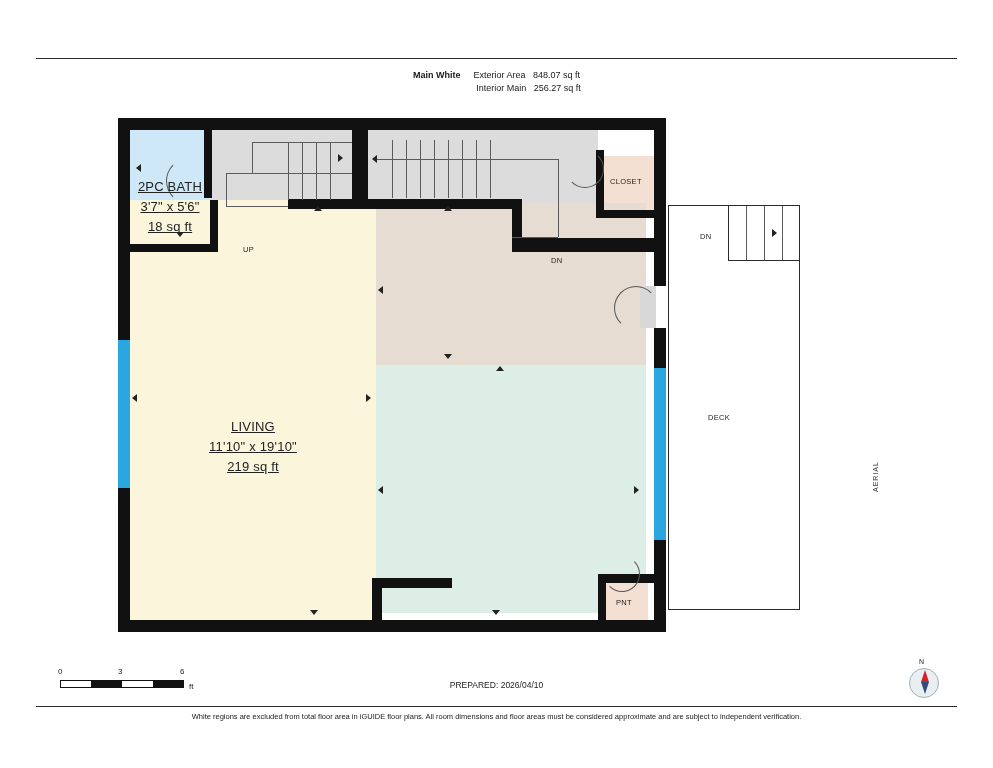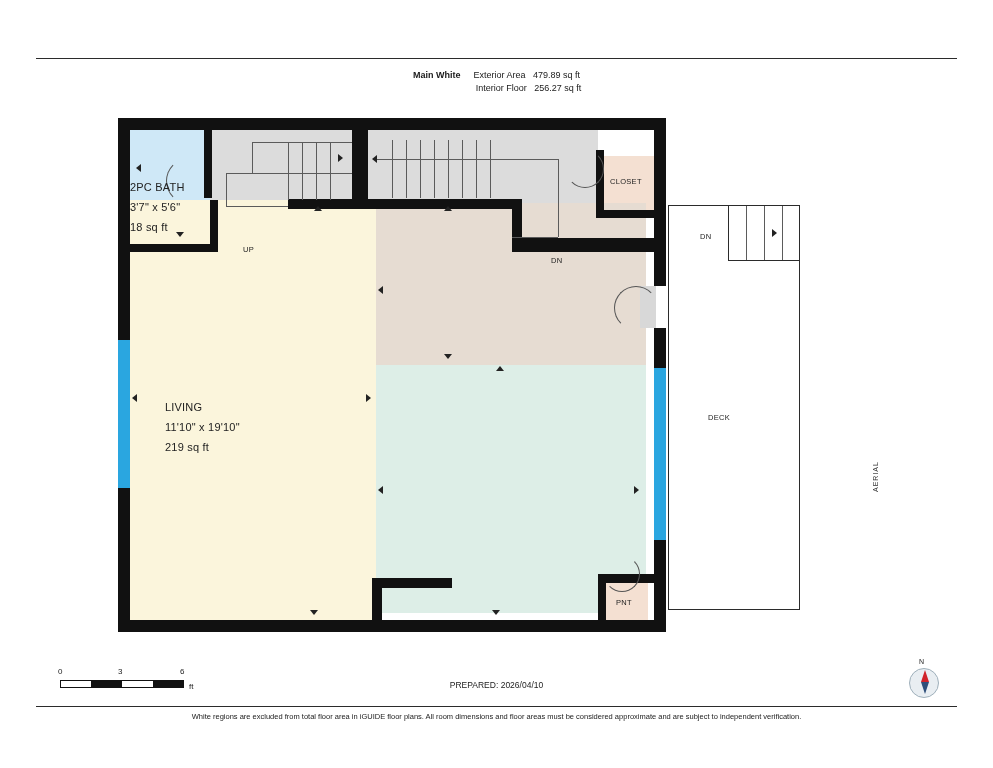--- a/index.html
+++ b/index.html
@@ -97,26 +97,27 @@
   }
   .stair-line-v {
     position: absolute;
     background: #5b5b5b;
     width: 1px;
   }
 
   
   .rlabel {
     position: absolute;
-    text-align: left;
-    font-size: 11px;
+    text-align: center;
+    font-size: 13px;
     line-height: 10px;
     color: #222;
     white-space: pre-line;
     letter-spacing: 0.2px;
+    text-decoration: underline;
   }
   .rlabel .nm { font-weight: normal; }
   .tag {
     position: absolute;
     font-size: 7.5px;
     color: #222;
     letter-spacing: 0.3px;
   }
   .vertical-tag {
     position: absolute;
@@ -260,24 +261,24 @@
 <div class="page">
 
   <div class="title-rule"></div>
 
   <div class="areas">
     <div class="areas-row">
       <span class="floor-label">Main White</span>
       <span style="display:inline-block;width:8px"></span>
       <span>Exterior Area</span>
       <span>&nbsp;</span>
-      <span>479.89 sq ft</span>
+      <span>848.07 sq ft</span>
     </div>
     <div class="areas-row" style="padding-left:64px">
-      <span>Interior Floor</span>
+      <span>Interior Main</span>
       <span>&nbsp;</span>
       <span>256.27 sq ft</span>
     </div>
   </div>
 
   <div class="plan">
 
     <div class="room room-bath" style="left:130px; top:122px; width:80px; height:128px;"></div>
 
     <div class="room room-stairs" style="left:210px; top:122px; width:142px; height:85px;"></div>
@@ -395,21 +396,21 @@
     <div class="arrow left" style="left:378px; top:486px;"></div>
     <div class="arrow right" style="left:634px; top:486px;"></div>
     <div class="arrow down" style="left:492px; top:610px;"></div>
 
     <div class="rlabel" style="left:130px; top:172px; width:80px;">
       <div class="nm">2PC BATH</div>
       <div>3'7" x 5'6"</div>
       <div>18 sq ft</div>
     </div>
 
-    <div class="rlabel" style="left:165px; top:392px; width:176px;">
+    <div class="rlabel" style="left:165px; top:412px; width:176px;">
       <div class="nm">LIVING</div>
       <div>11'10" x 19'10"</div>
       <div>219 sq ft</div>
     </div>
 
 
 
     <div class="tag" style="left:610px; top:177px;">CLOSET</div>
     <div class="tag" style="left:616px; top:598px;">PNT</div>
     <div class="tag" style="left:243px; top:245px;">UP</div>

